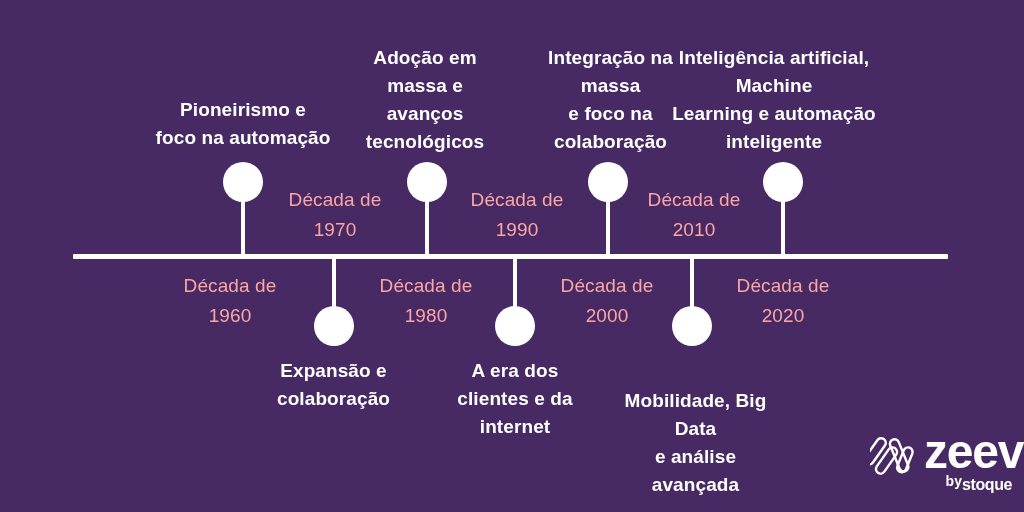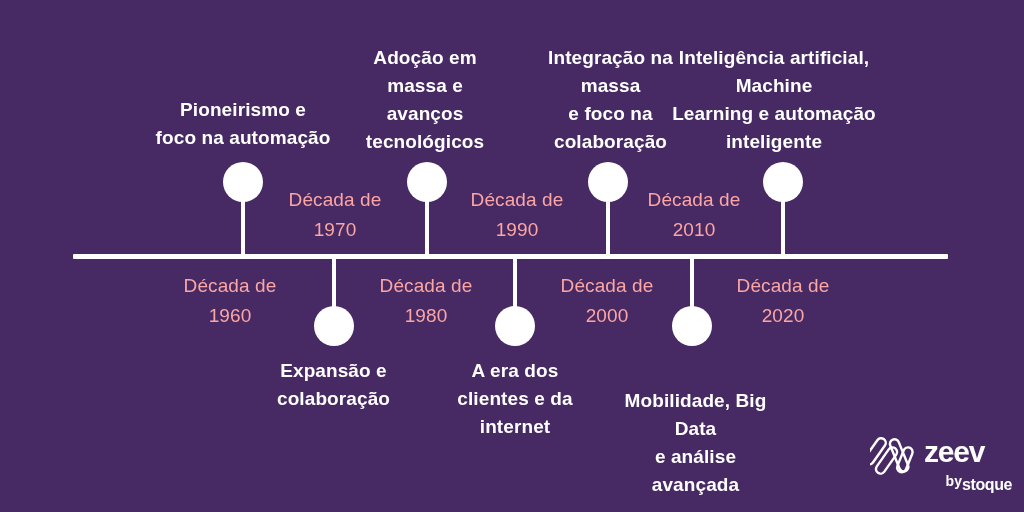--- a/index.html
+++ b/index.html
@@ -77,21 +77,21 @@
     left: 4px;
     top: 2px;
     width: 52px;
     height: 52px;
   }
   .logo-word {
     position: absolute;
     left: 58px;
     top: 4px;
     color: #ffffff;
-    font-size: 30px;
+    font-size: 48px;
     font-weight: 700;
     letter-spacing: -1.2px;
     line-height: 40px;
   }
   .logo-sub {
     position: absolute;
     left: 58px;
     top: 44px;
     width: 88px;
     color: #ffffff;

